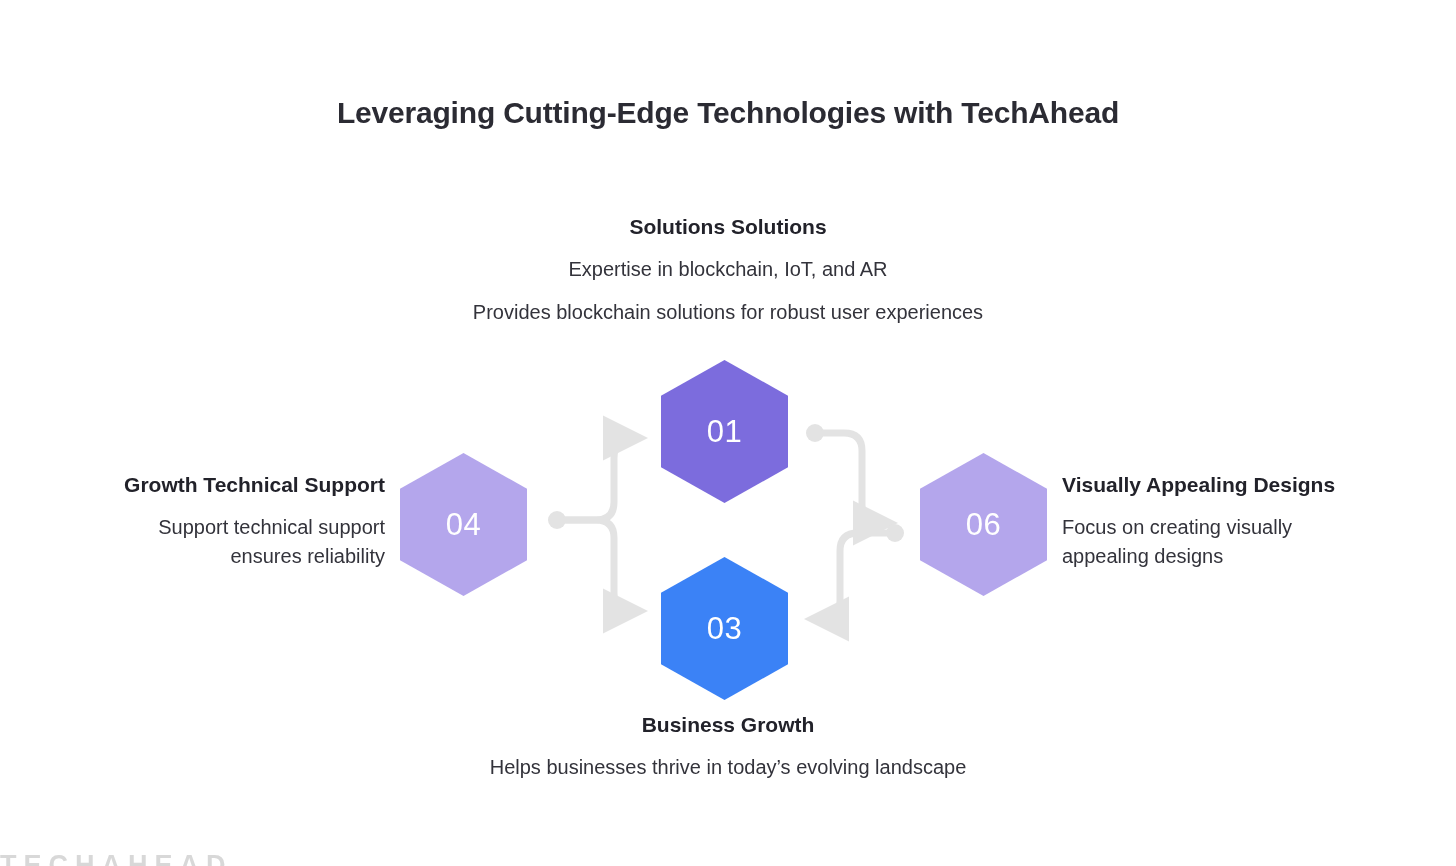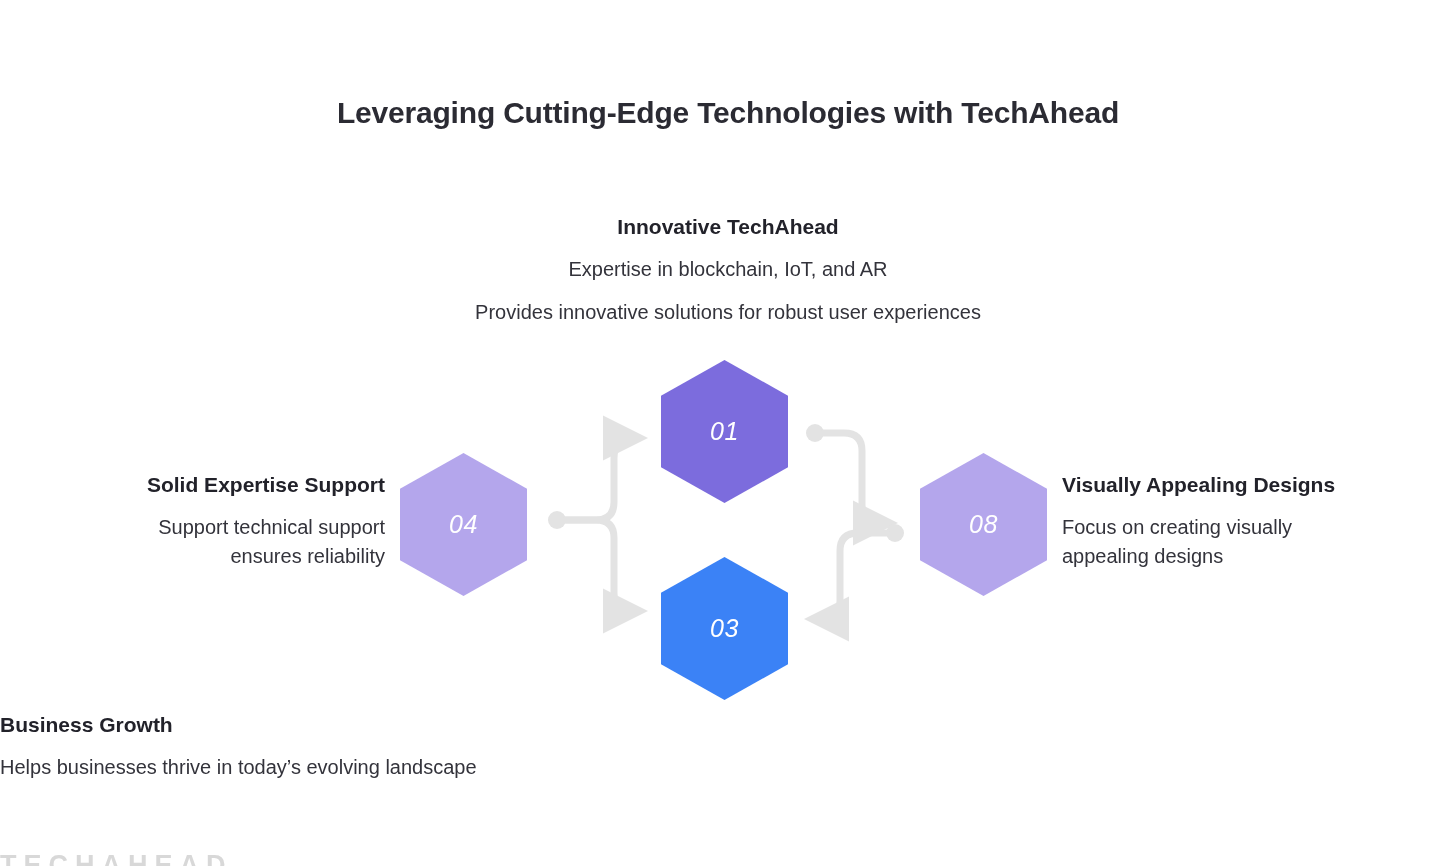--- a/index.html
+++ b/index.html
@@ -59,20 +59,21 @@
   }
   .block-top .node-heading { margin-bottom: 16px; }
   .block-top .node-line { margin-bottom: 14px; }
 
   
   .block-bottom {
     position: absolute;
     left: 0;
     top: 684px;
     width: 1456px;
+    text-align: center;
   }
   .block-bottom .node-heading { margin-bottom: 16px; }
 
   
   .block-left {
     position: absolute;
     left: 20px;
     top: 444px;
     width: 365px;
     text-align: right;
@@ -94,26 +95,25 @@
     position: absolute;
     width: 127px;
     height: 143px;
     display: flex;
     align-items: center;
     justify-content: center;
     clip-path: polygon(50% 0%, 100% 25%, 100% 75%, 50% 100%, 0% 75%, 0% 25%);
     -webkit-clip-path: polygon(50% 0%, 100% 25%, 100% 75%, 50% 100%, 0% 75%, 0% 25%);
   }
   .hex-label {
-    font-size: 25px;
+    font-size: 31px;
     font-weight: normal;
     color: #ffffff;
     letter-spacing: 0.5px;
     line-height: 1;
-    font-style: italic;
   }
   #hex-01 { left: 661px; top: 332px; }
   #hex-03 { left: 661px; top: 529px; }
   #hex-02 { left: 920px; top: 425px; }
   #hex-04 { left: 400px; top: 425px; }
 
   
   #connectors {
     position: absolute;
     left: 0;
@@ -170,35 +170,35 @@
 
   <div class="hex" id="hex-01" style="background:#7C6CDD;">
     <span class="hex-label">01</span>
   </div>
 
   <div class="hex" id="hex-03" style="background:#3b82f6;justify-content:center;">
     <span class="hex-label">03</span>
   </div>
 
   <div class="hex" id="hex-02" style="background:#B4A6EC;">
-    <span class="hex-label">08</span>
+    <span class="hex-label">06</span>
   </div>
 
   <div class="hex" id="hex-04" style="background:#B4A6EC;">
     <span class="hex-label">04</span>
   </div>
 
   <div class="block-top">
-    <div class="node-heading">Innovative TechAhead</div>
+    <div class="node-heading">Solutions Solutions</div>
     <div class="node-line">Expertise in blockchain, IoT, and AR</div>
-    <div class="node-line">Provides innovative solutions for robust user experiences</div>
+    <div class="node-line">Provides blockchain solutions for robust user experiences</div>
   </div>
 
   <div class="block-left">
-    <div class="node-heading">Solid Expertise Support</div>
+    <div class="node-heading">Growth Technical Support</div>
     <div class="node-line">Support technical support</div>
     <div class="node-line">ensures reliability</div>
   </div>
 
   <div class="block-right">
     <div class="node-heading">Visually Appealing Designs</div>
     <div class="node-line">Focus on creating visually</div>
     <div class="node-line">appealing designs</div>
   </div>
 

